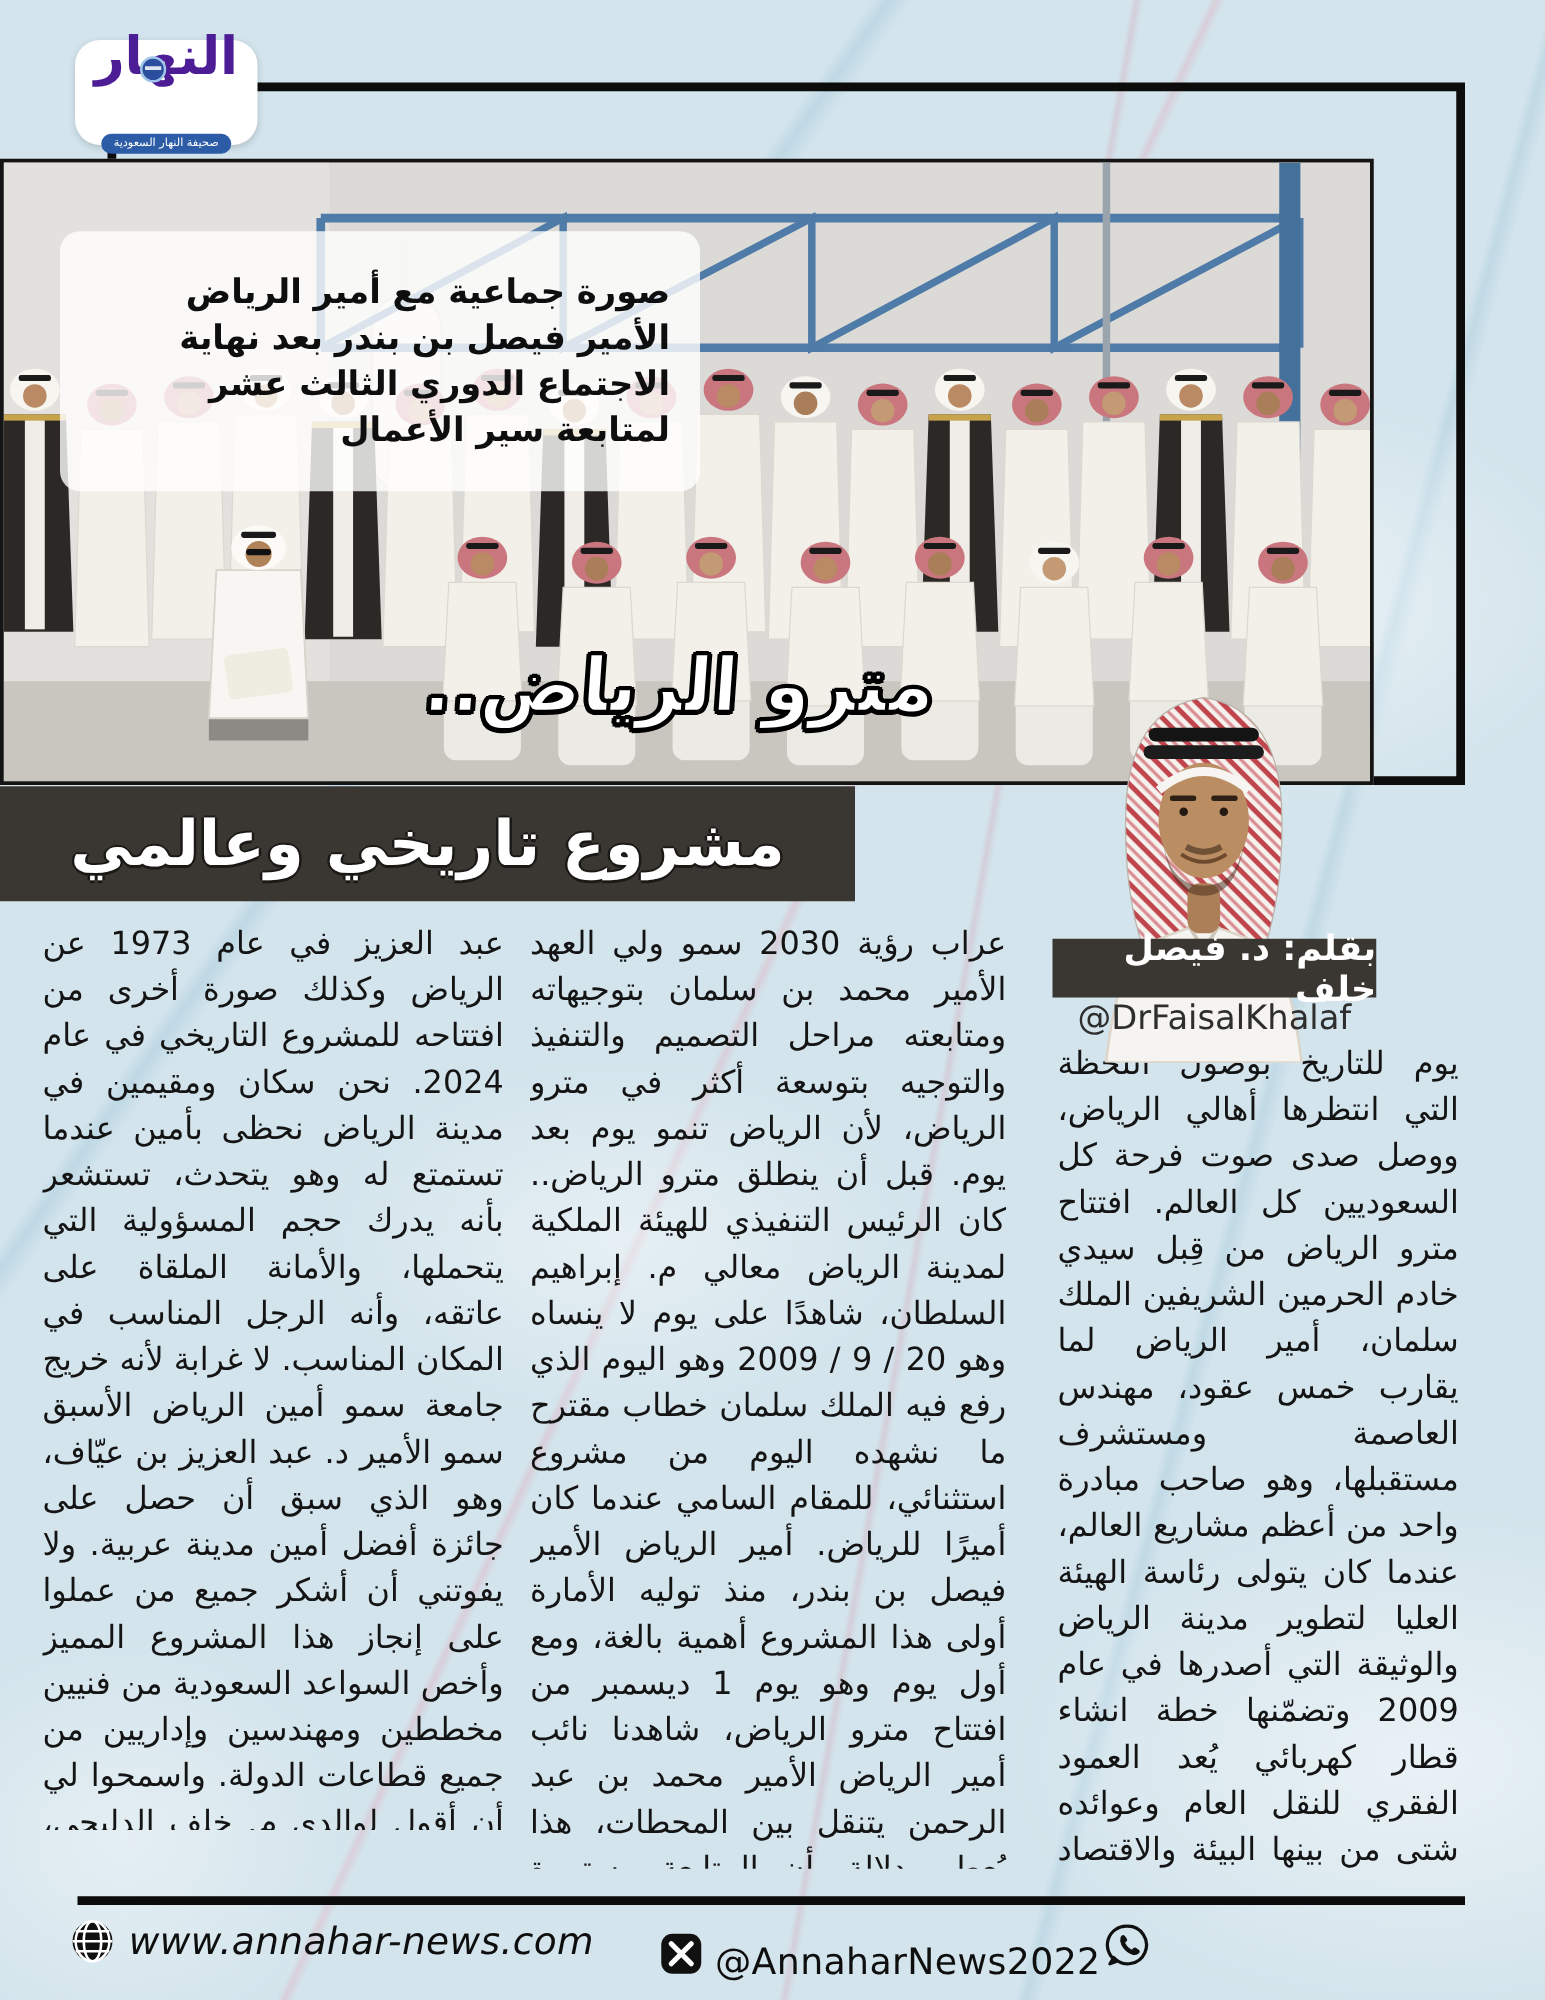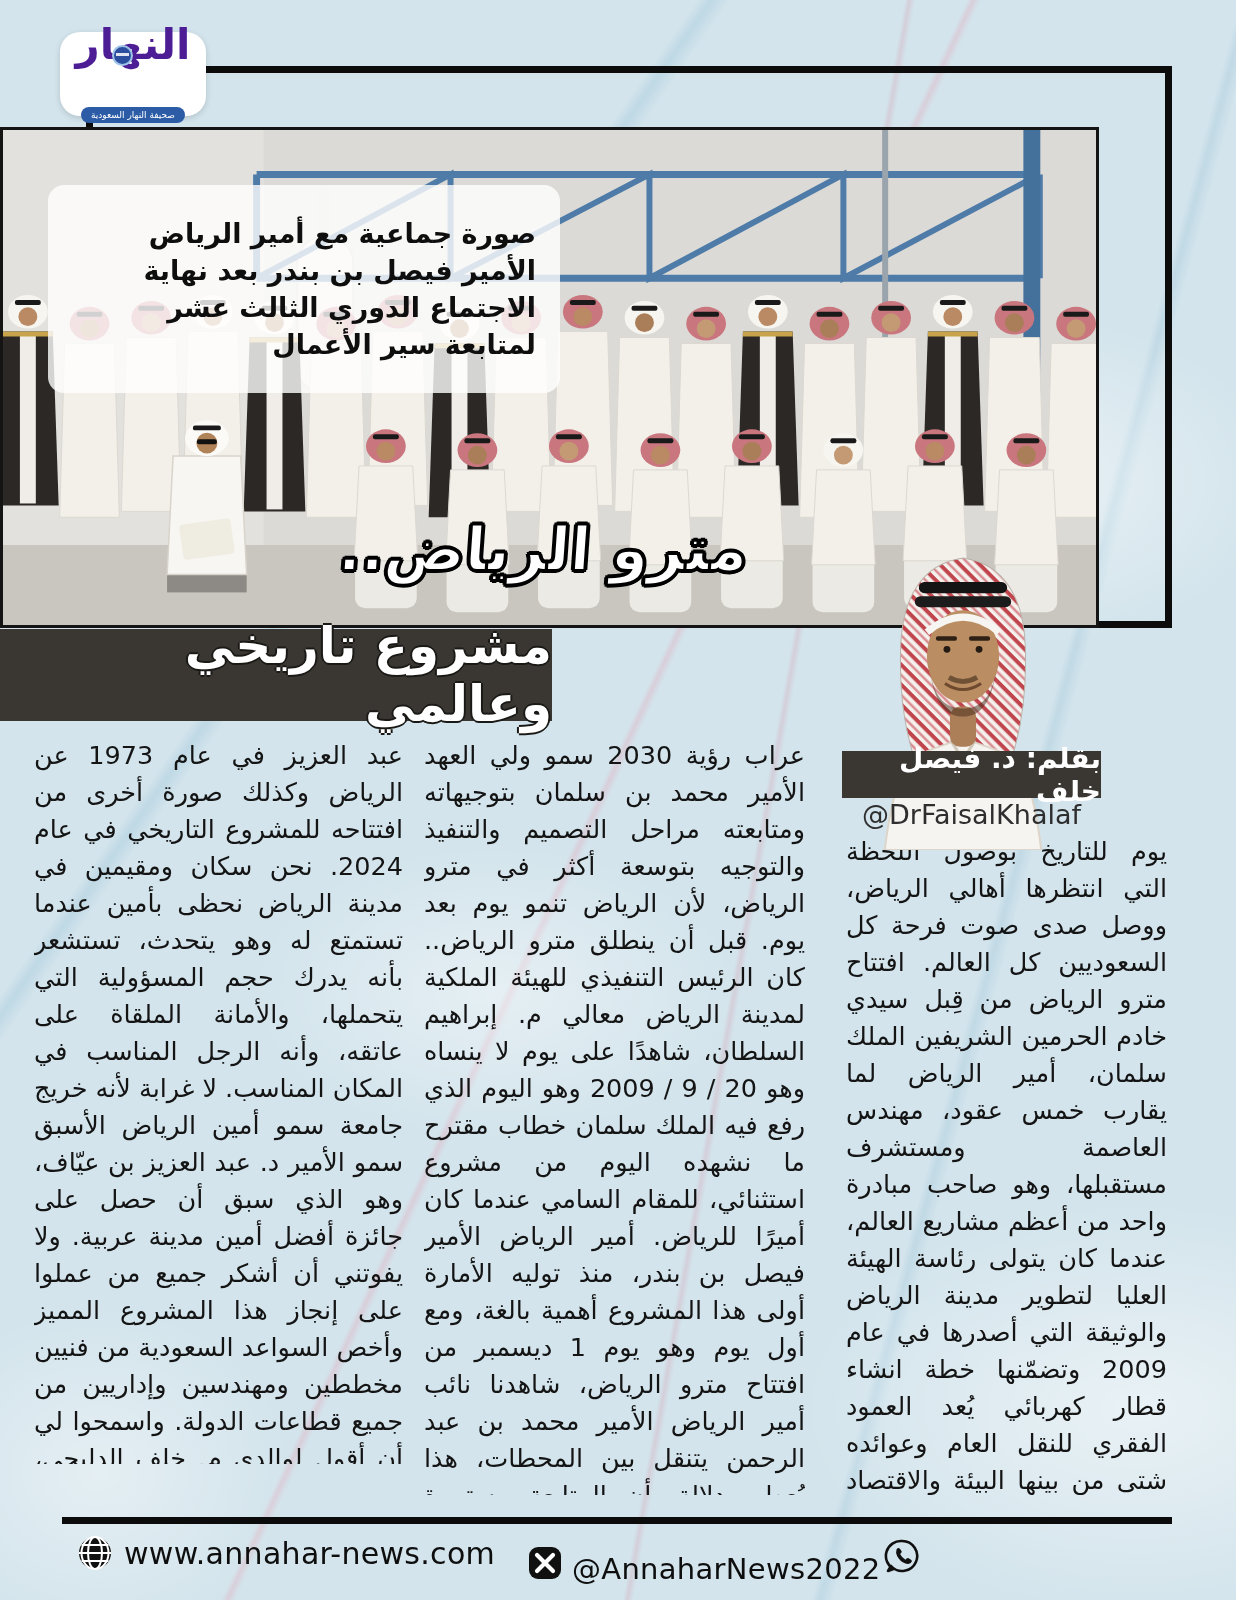--- a/index.html
+++ b/index.html
@@ -33,42 +33,42 @@
     box-sizing:border-box;background:#dbd9d5;z-index:2;overflow:hidden;}
   .photo svg{display:block;width:100%;height:100%;}
   .caption{position:absolute;left:48px;top:147px;width:512px;background:rgba(255,255,255,.8);
     border-radius:16px;padding:30px 24px;box-sizing:border-box;direction:rtl;text-align:right;
     font-size:27px;font-weight:bold;line-height:37px;color:#0e0e0e;z-index:4;margin-top:38px;}
   
   .headline1{position:absolute;right:488px;top:514px;z-index:4;white-space:nowrap;direction:rtl;
     font-size:60px;font-weight:bold;color:#fff;transform:skewX(-4deg);
     -webkit-text-stroke:2px #000;
     text-shadow:3px 0 0 #000,-3px 0 0 #000,0 3px 0 #000,0 -3px 0 #000,2px 2px 0 #000,-2px -2px 0 #000,2px -2px 0 #000,-2px 2px 0 #000;}
-  .headline2{position:absolute;left:0;top:629px;width:552px;height:92px;background:#3a3733;z-index:4;
+  .headline2{position:absolute;left:0;top:629px;width:684px;height:92px;background:#3a3733;z-index:4;
     display:flex;align-items:center;justify-content:center;direction:rtl;
     font-size:50px;font-weight:bold;color:#fff;transform-origin:left top;
     text-shadow:2px 0 0 #1a1916,-2px 0 0 #1a1916,0 2px 0 #1a1916,0 -2px 0 #1a1916;}
   
   .author-photo{position:absolute;left:862px;top:544px;width:202px;height:306px;z-index:5;}
   .byline-box{position:absolute;left:842px;top:751px;width:259px;height:47px;background:#3a3733;z-index:6;
     display:flex;align-items:center;justify-content:center;direction:rtl;
     color:#fff;font-size:28px;font-weight:bold;}
   .author-handle{position:absolute;left:832px;top:799px;width:279px;text-align:center;z-index:6;
     font-size:27px;color:#2e2e2e;}
   
   .col{position:absolute;direction:rtl;text-align:justify;font-size:25.5px;line-height:37px;
     color:#141414;overflow:hidden;}
   .col-right{left:846px;top:833px;width:321px;height:662px;}
   .col-middle{left:424px;top:737px;width:381px;height:758px;}
   .col-left{left:34px;top:737px;width:369px;height:727px;}
   
   .footer-line{position:absolute;left:62px;top:1517px;width:1110px;height:7px;background:#0b0b0b;}
   .footer-item{position:absolute;display:flex;align-items:center;gap:10px;color:#0e0e0e;z-index:3;}
   .footer-item .txt{font-size:30px;font-weight:500;letter-spacing:.3px;}
-  .f-web{left:76px;top:1534px;}
+  .f-web{left:55px;top:1534px;font-style:italic;}
   .f-x{left:528px;top:1540px;}
   .f-x .txt{font-size:29px;margin-top:12px;}
   .f-wa{left:884px;top:1538px;}
   .icon{flex:0 0 auto;display:block;}
 </style>
 </head>
 <body>
 
 <div class="page">
 

